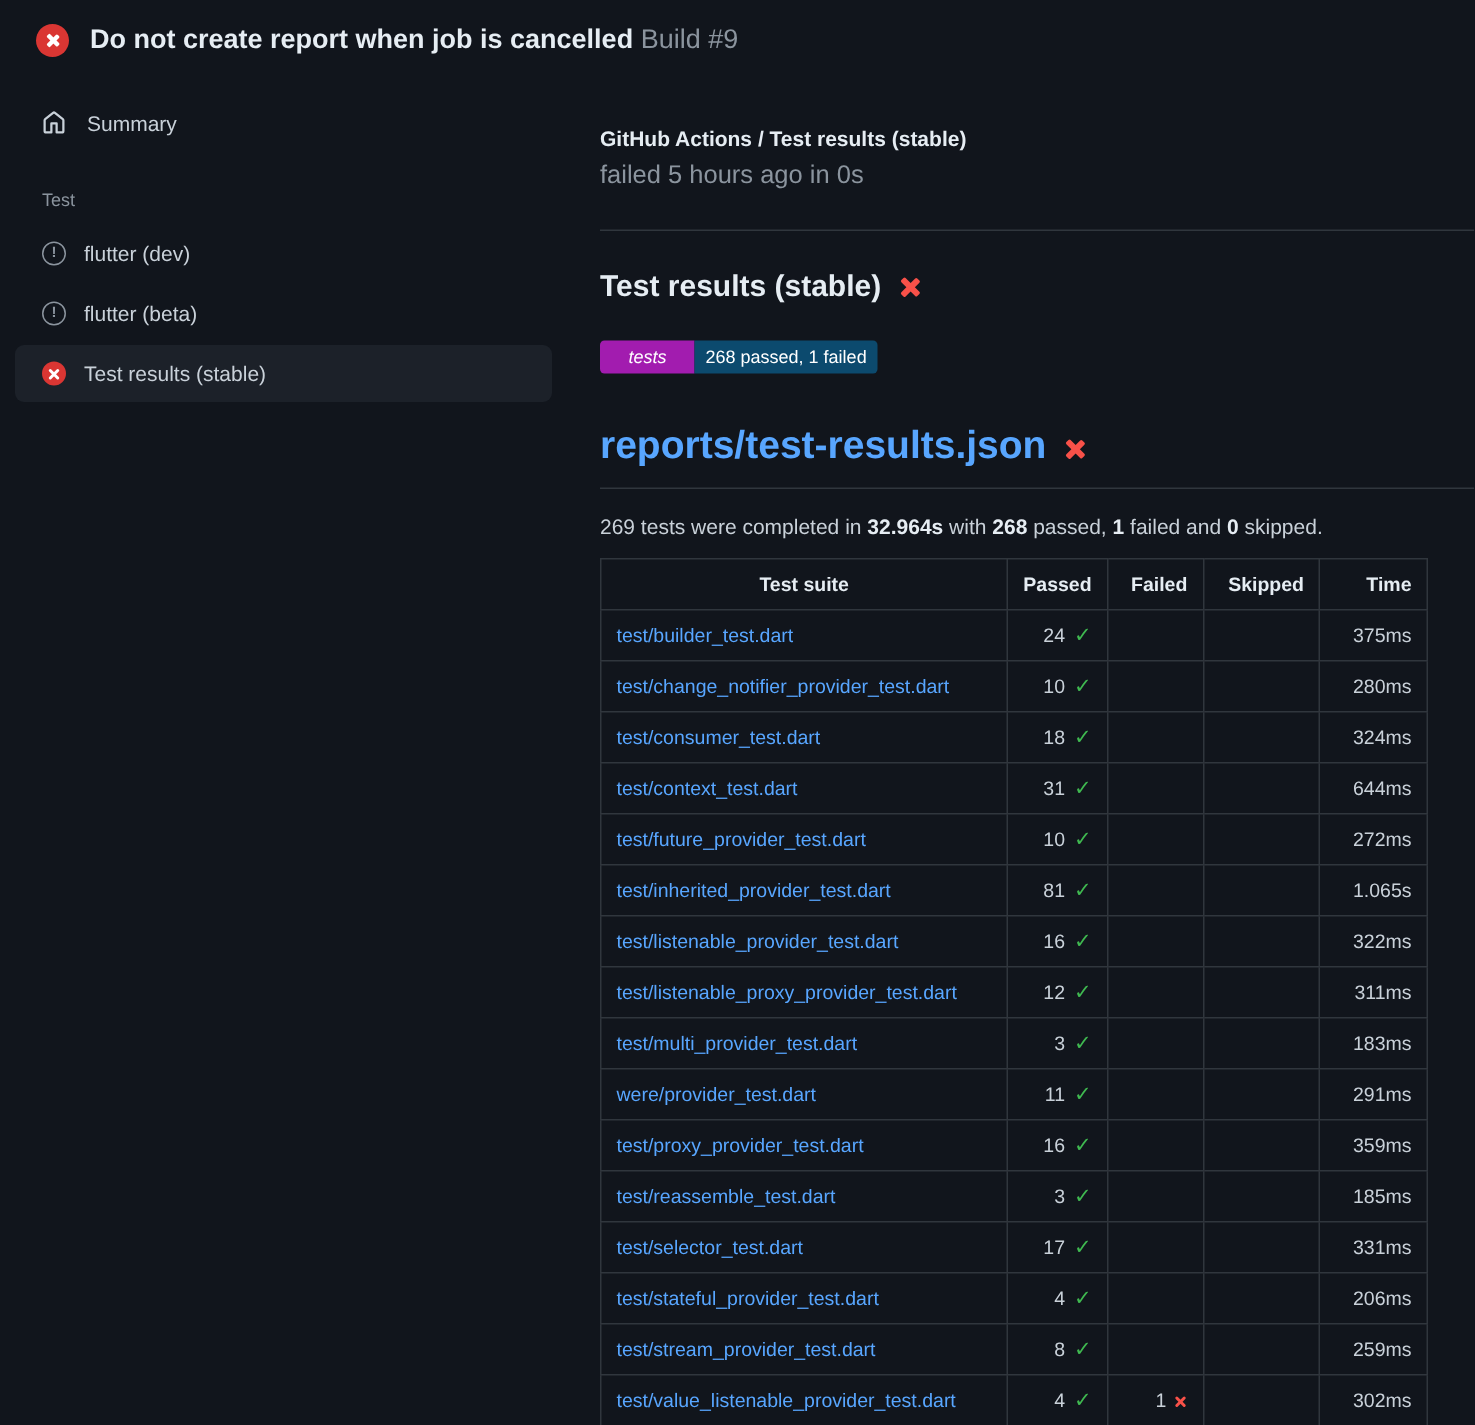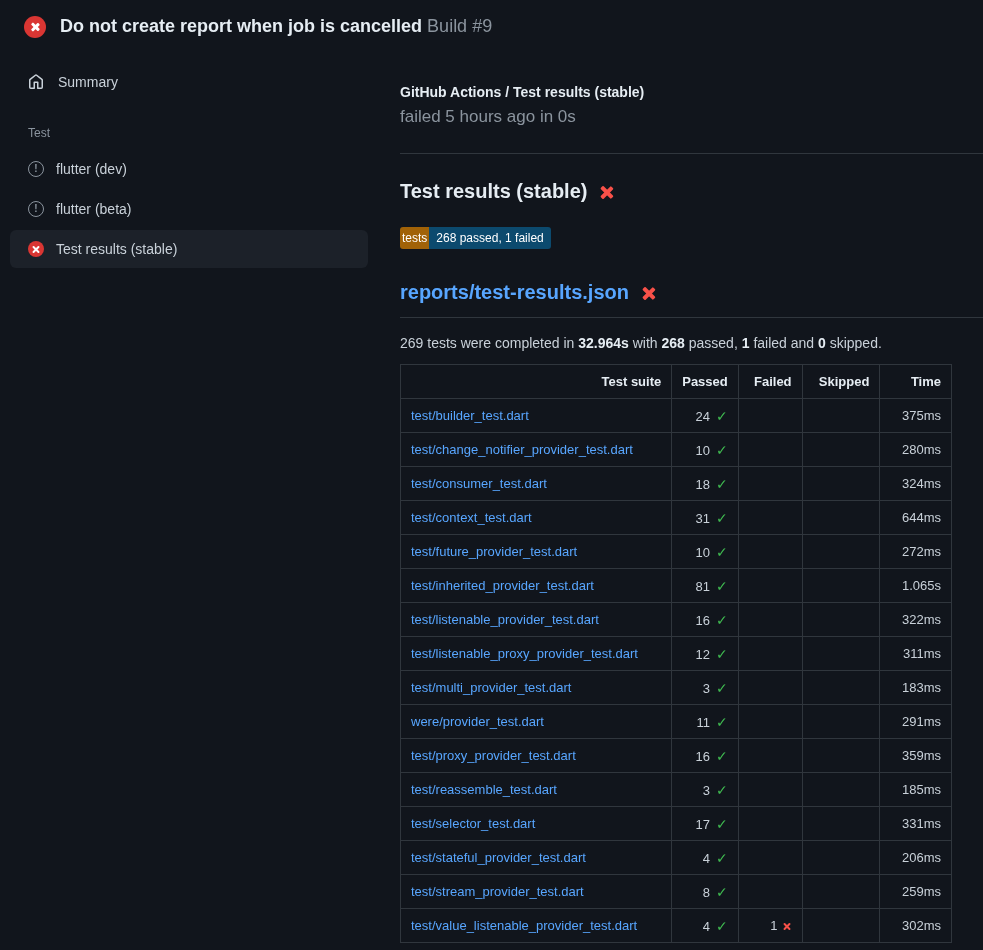--- a/index.html
+++ b/index.html
@@ -62,34 +62,34 @@
 
   
   .breadcrumb { font-size:14px; font-weight:700; color:#e6edf3; }
   .status-line { font-size:17px; color:#8b949e; margin-top:7px; }
   .divider { border:none; border-top:1px solid #30363d; margin-top:26px; }
 
   .section-title { margin-top:26px; font-size:20px; font-weight:700; color:#e6edf3; }
   .section-title .cross, .report-title .cross { --s:15px; --w:3.5px; margin-left:12px; color:#f85149; }
 
   .badge { display:inline-flex; margin-top:24px; font-size:12px; font-weight:400; line-height:1; }
-  .badge-left  { background:#a16207; color:#ffffff; padding:5px 2px; border-radius:3px 0 0 3px; }
+  .badge-left  { background:#a21caf; color:#ffffff; padding:5px 19px; border-radius:3px 0 0 3px;font-style:italic; }
   .badge-right { background:#0c4a6e; color:#ffffff; padding:5px 7px; border-radius:0 3px 3px 0; }
 
-  .report-title { margin-top:32px; font-size:20px; font-weight:700; }
+  .report-title { margin-top:32px; font-size:26px; font-weight:700; }
   .report-title a { color:#58a6ff; text-decoration:none; }
   .divider.tight { margin-top:13px; }
 
   .summary-text { margin-top:17px; font-size:14px; color:#c9d1d9; }
   .summary-text b { color:#e6edf3; }
 
   
   table { border-collapse:collapse; margin-top:13px; width:552px; font-size:13px; }
   th,td { border:1px solid #30363d; padding:8px 10px; height:34px; }
-  th { font-weight:700; color:#e6edf3; text-align:right; font-size:13px; }
+  th { font-weight:700; color:#e6edf3; text-align:center; font-size:13px; }
   th.num, td.num { text-align:right; }
   td.time { color:#c9d1d9; }
   .suite-link { color:#58a6ff; text-decoration:none; }
   .check { color:#3fb950; font-weight:700; font-size:14px; margin-left:6px; }
   td .cross.xs { vertical-align:-1px; }
 </style>
 </head>
 <body>
 
 <div class="app">

